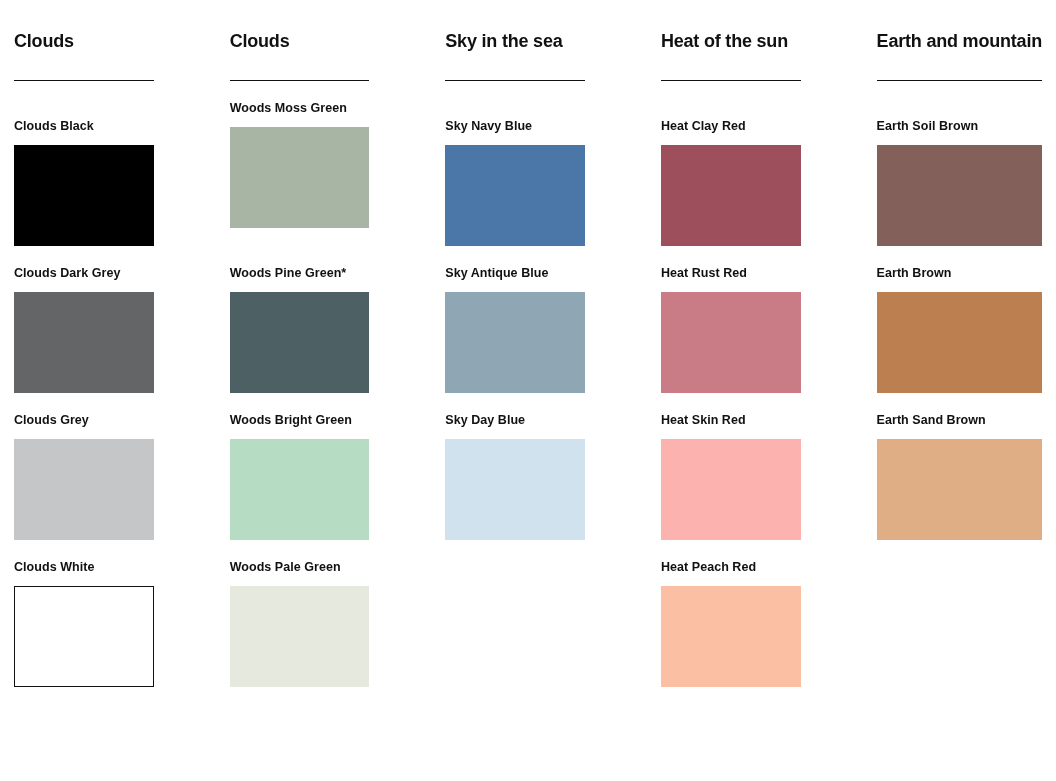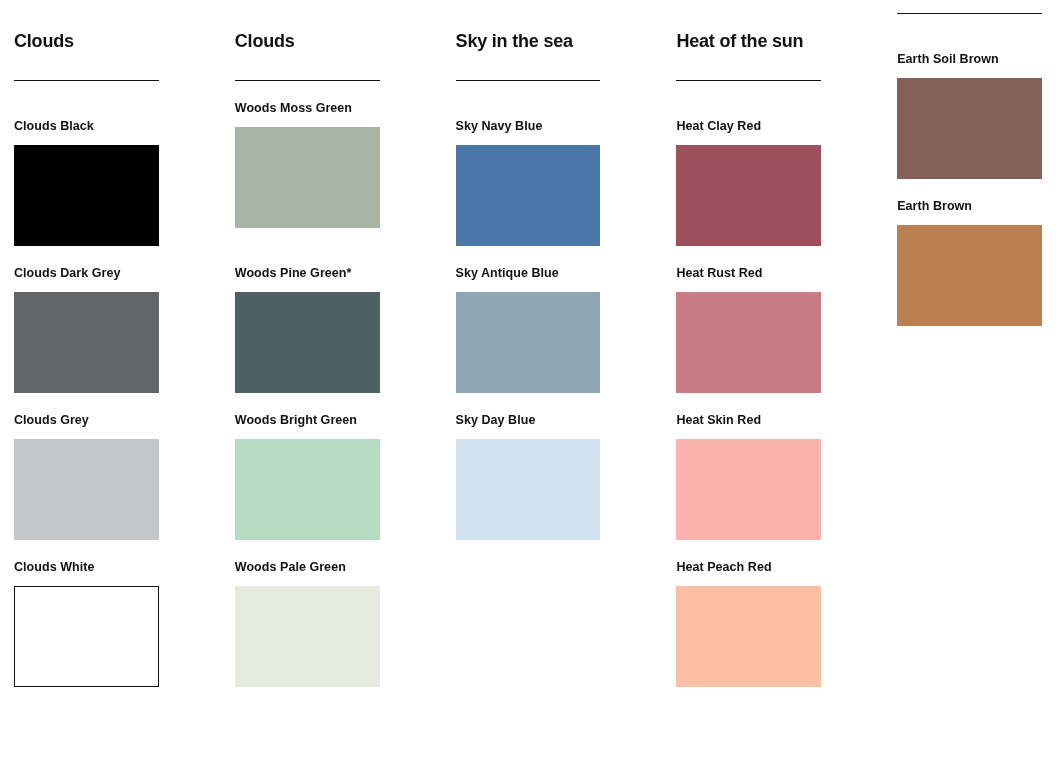--- a/index.html
+++ b/index.html
@@ -147,24 +147,29 @@
       <span class="swatch-label">Heat Skin Red</span>
       <span class="swatch-chip" style="background-color: rgb(252, 179, 176);"></span>
     </div>
     <div class="swatch-item row-4">
       <span class="swatch-label">Heat Peach Red</span>
       <span class="swatch-chip" style="background-color: rgb(251, 192, 164);"></span>
     </div>
   </section>
 
   <section class="column">
+    <h2 class="column-header">Earth and mountain</h2>
     <hr class="header-rule">
     <div class="swatch-item row-1">
       <span class="swatch-label">Earth Soil Brown</span>
       <span class="swatch-chip" style="background-color: rgb(131, 96, 90);"></span>
     </div>
     <div class="swatch-item row-2">
       <span class="swatch-label">Earth Brown</span>
       <span class="swatch-chip" style="background-color: rgb(188, 127, 79);"></span>
     </div>
+    <div class="swatch-item row-3">
+      <span class="swatch-label">Earth Sand Brown</span>
+      <span class="swatch-chip" style="background-color: rgb(223, 174, 132);"></span>
+    </div>
   </section>
 
 </main>
 
 </body></html>

